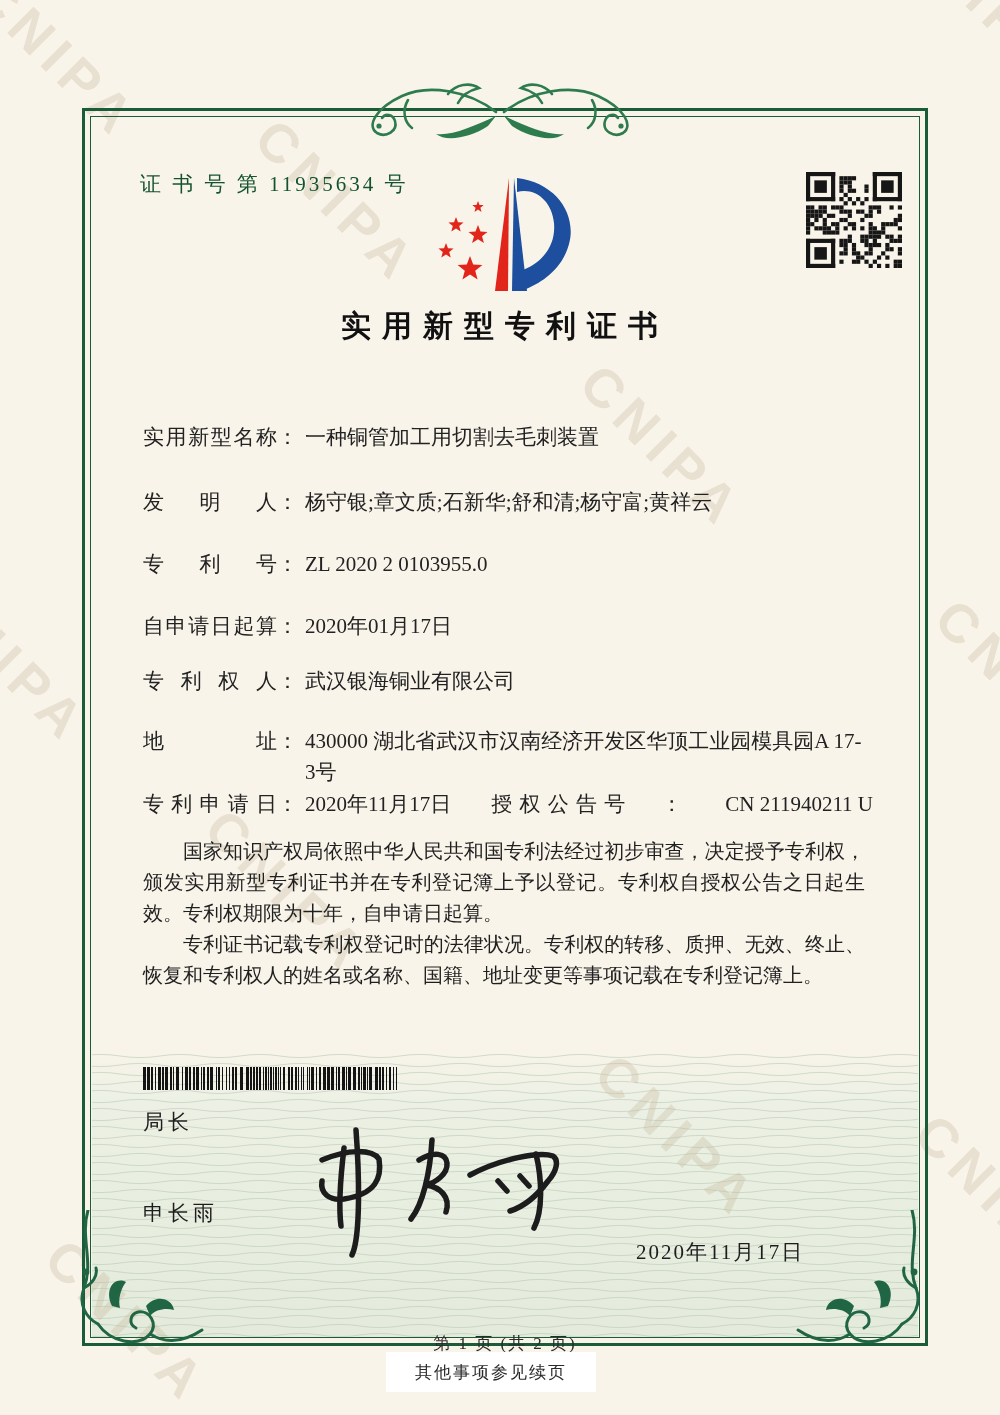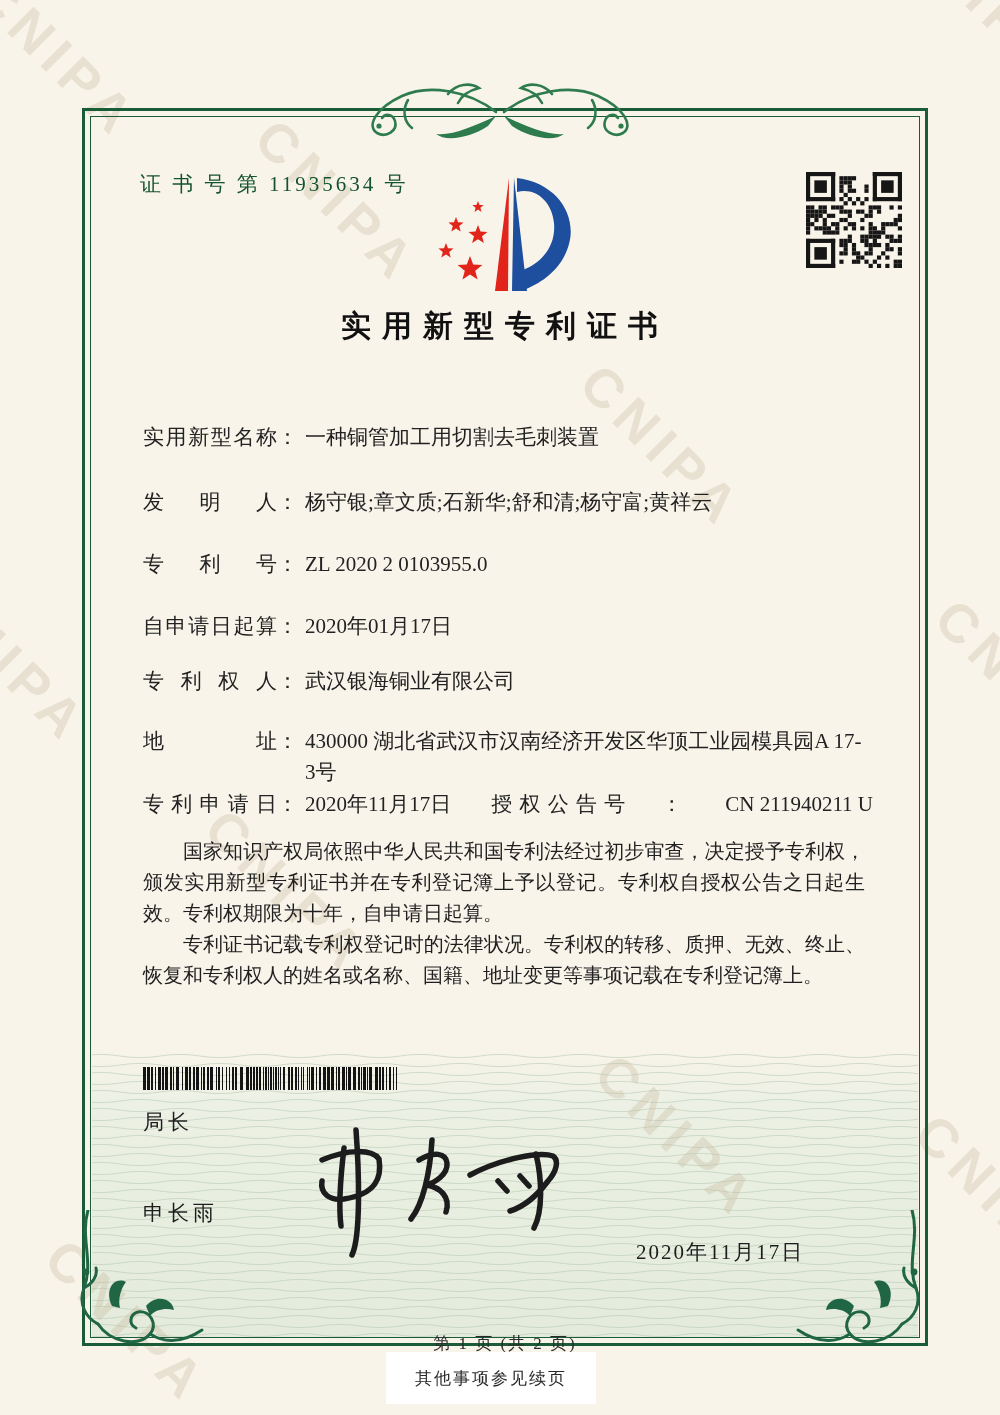--- a/index.html
+++ b/index.html
@@ -49,21 +49,21 @@
   .director-label{position:absolute;left:143px;top:1108px;z-index:5;
       font-family:"Liberation Sans","DejaVu Sans",sans-serif;font-size:21px;color:#1d1d1d;letter-spacing:4px;}
   .director-name{position:absolute;left:143px;top:1199px;z-index:5;
       font-family:"Liberation Sans","DejaVu Sans",sans-serif;font-size:21px;color:#1d1d1d;letter-spacing:4px;}
   .signature{position:absolute;left:282px;top:1118px;z-index:5;}
   .sign-date{position:absolute;left:636px;top:1238px;z-index:5;font-size:21px;letter-spacing:2px;color:#1d1d1d;}
 
   .page-info{position:absolute;left:86px;top:1303px;width:838px;z-index:5;text-align:center;
       font-size:17px;letter-spacing:2px;color:#2a2a2a;margin-top:29px;}
 
-  .footer-box{position:absolute;left:386px;top:1352px;width:210px;height:52px;z-index:5;
+  .footer-box{position:absolute;left:386px;top:1352px;width:210px;height:40px;z-index:5;
       background:#ffffff;display:flex;align-items:center;justify-content:center;}
   .footer-note{font-size:17px;letter-spacing:2px;color:#2a2a2a;}
 </style>
 </head>
 <body>
 
 <div class="page">
 
   <div class="wm" style="left:-45px;top:25px">CNIPA</div>
   <div class="wm" style="left:880px;top:-35px">CNIPA</div>

